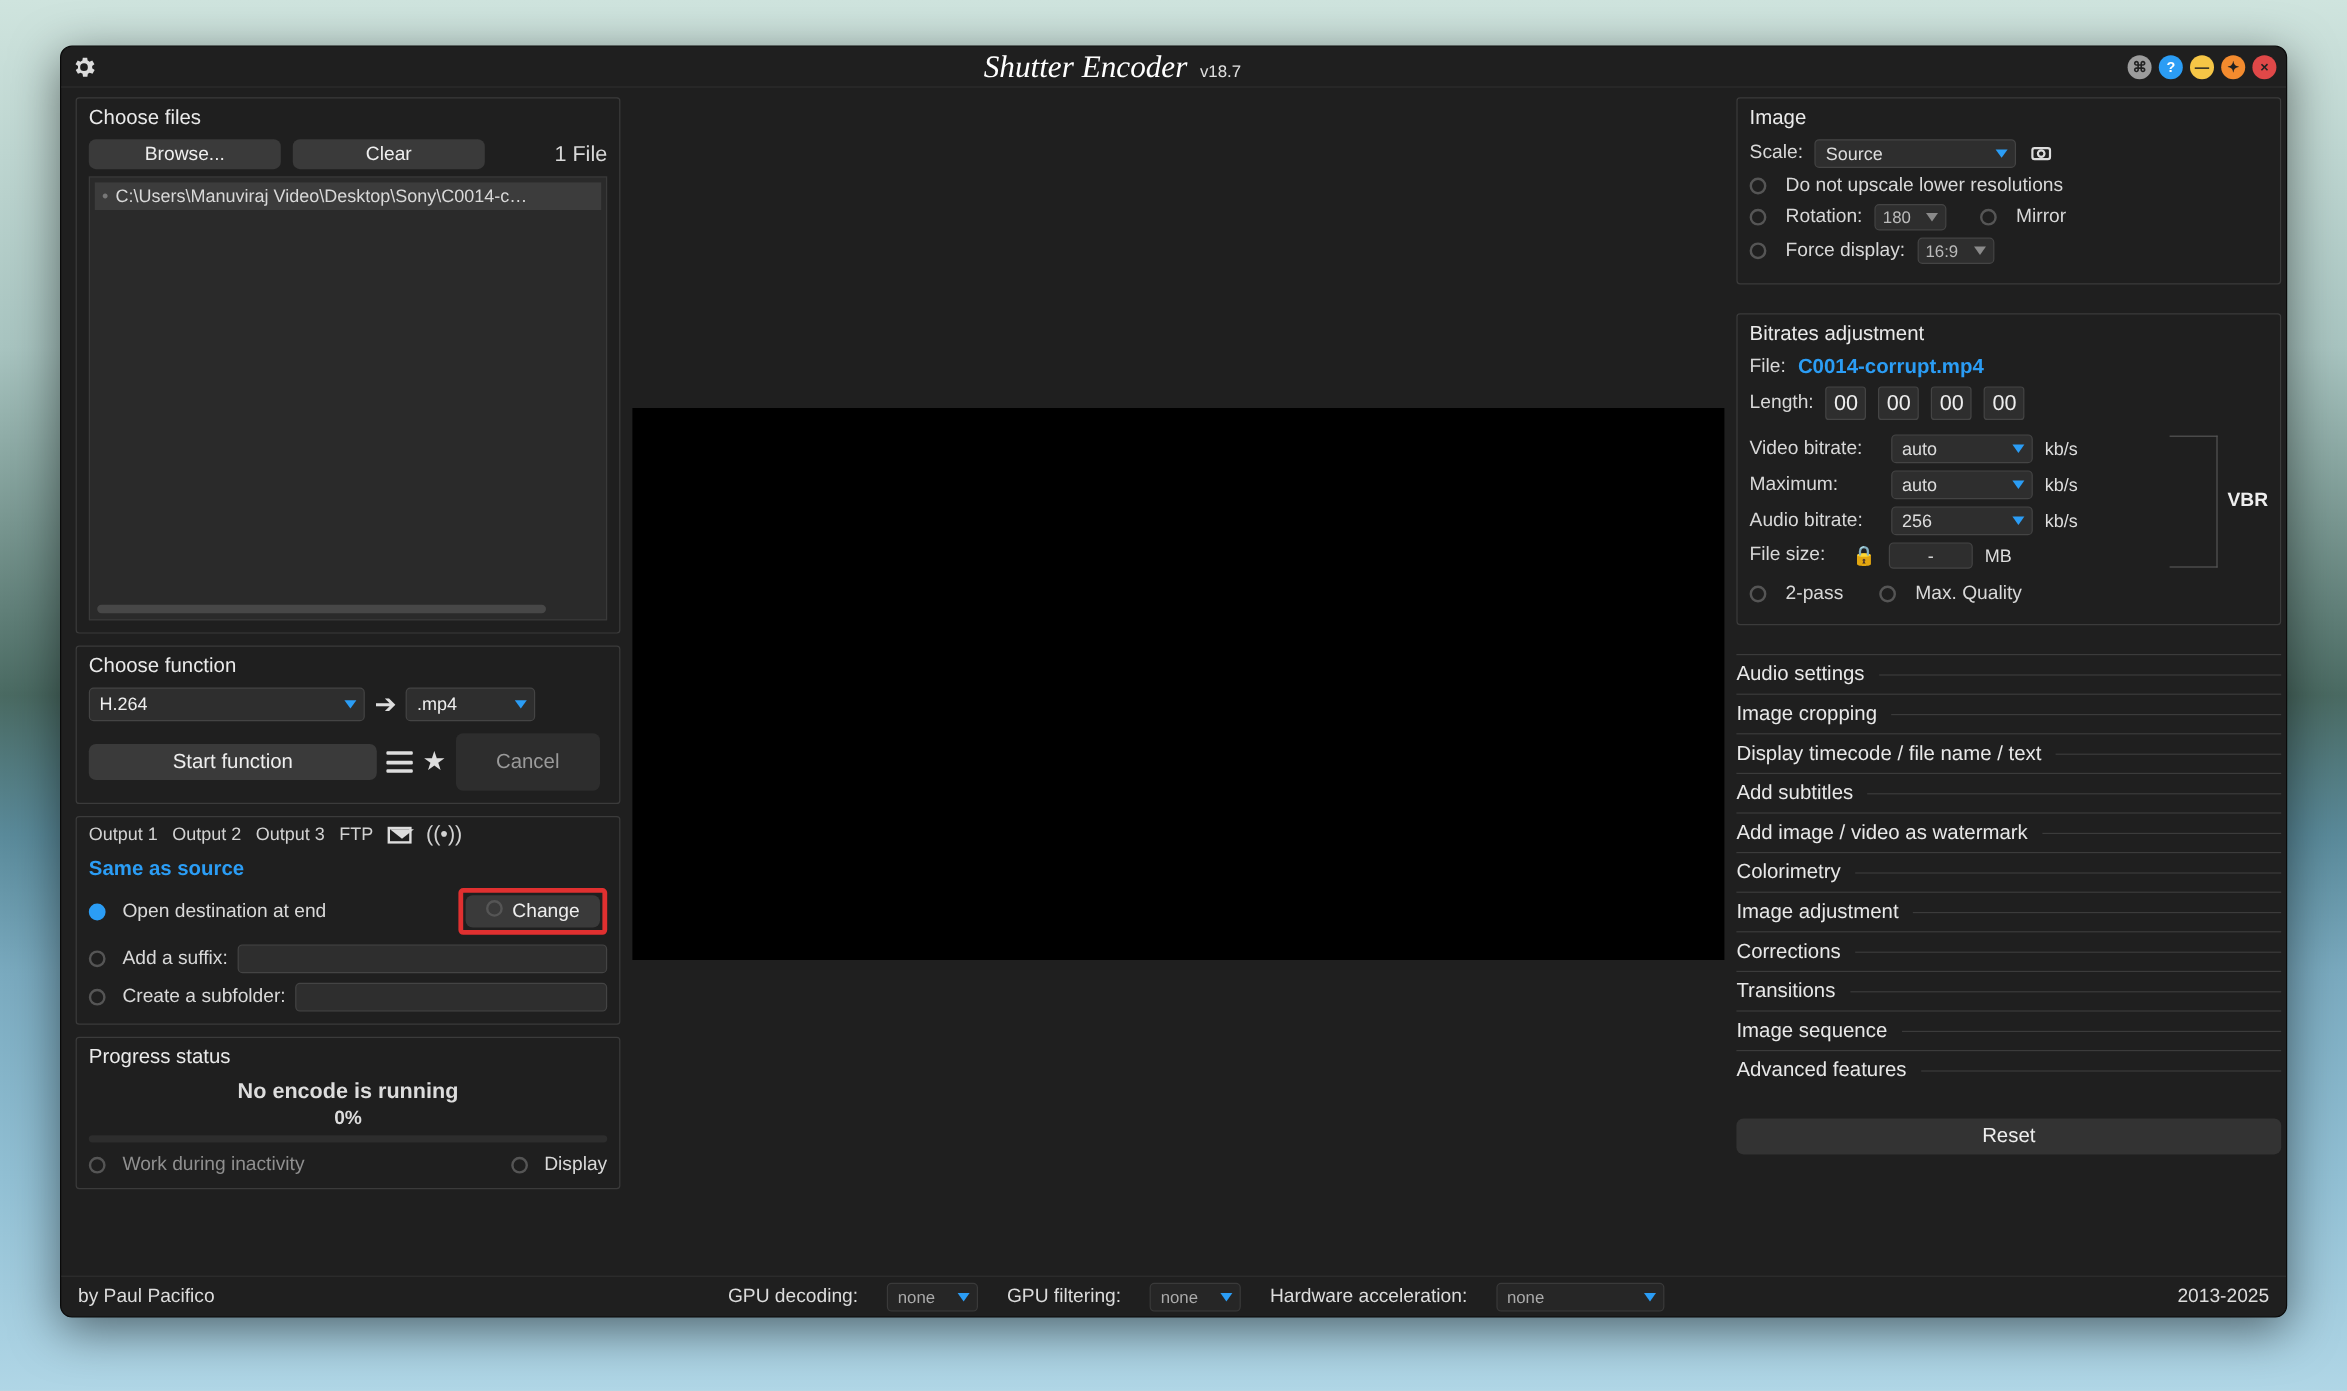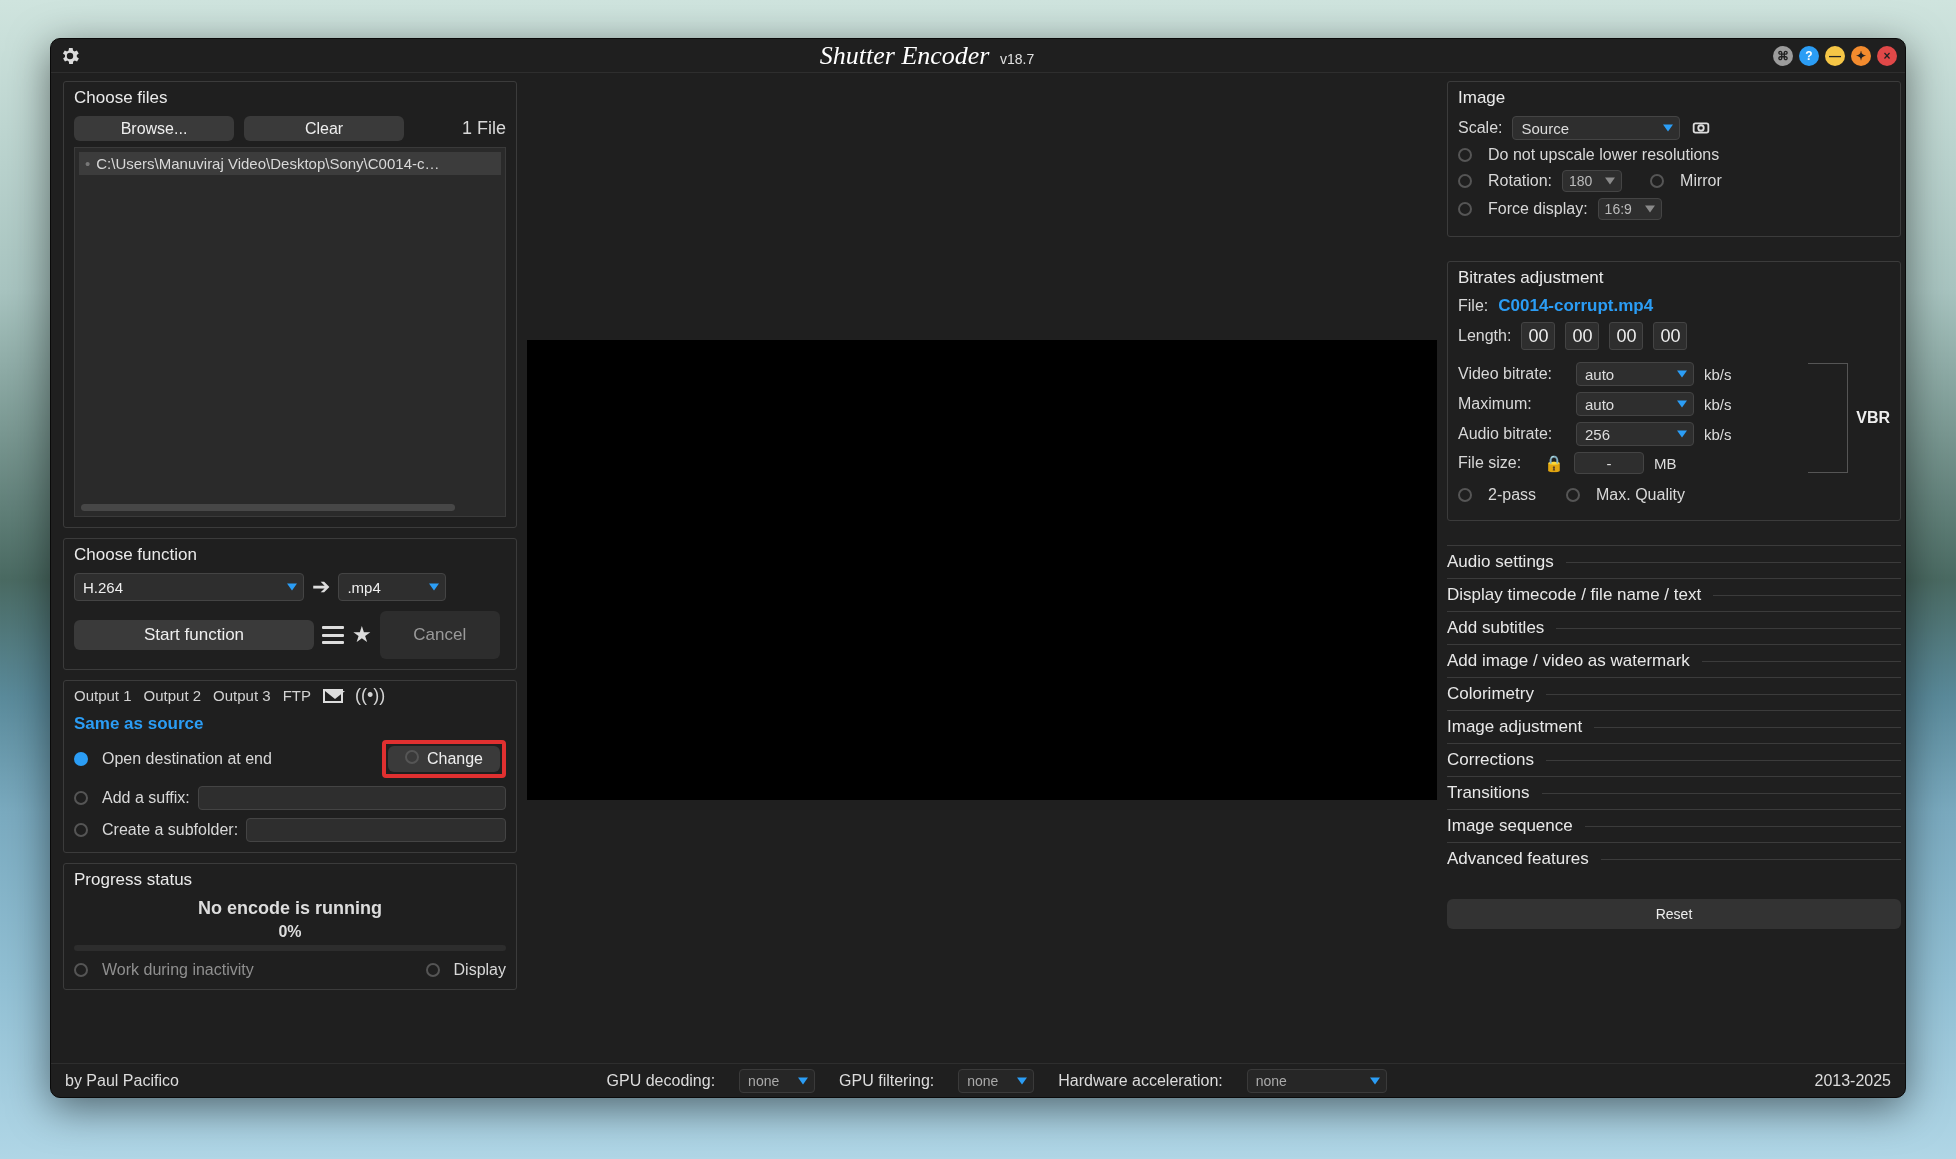--- a/index.html
+++ b/index.html
@@ -174,21 +174,21 @@
   .section-head {
     border-top:1px solid #3b3b3b;
     font-size:17px; color:#e8e8e8;
     padding:6px 0 6px 0;
     display:flex;align-items:center;
   }
   .section-head::after{
     content:""; flex:1; height:1px; background:#3b3b3b; margin-left:12px;
   }
   .reset-btn{ background:#333;border-radius:6px;height:30px;color:#eee;text-align:center;
-    display:flex;align-items:center;justify-content:center;font-size:14px;}
+    display:flex;align-items:center;justify-content:center;font-size:17px;}
 
   
   .statusbar{
     border-top:1px solid #2e2e2e;
     height:34px;
     display:flex;align-items:center;
     padding:0 14px;
     gap:24px;
     font-size:16px;
     color:#dcdcdc;
@@ -408,20 +408,21 @@
         <div class="r-row" style="margin-top:6px;">
           <span class="radio"></span>
             <span>2-pass</span>
           <span class="radio" style="margin-left:20px;"></span>
             <span>Max. Quality</span>
         </div>
       </div>
 
       <div>
         <div class="section-head">Audio settings</div>
+        <div class="section-head">Image cropping</div>
         <div class="section-head">Display timecode / file name / text</div>
         <div class="section-head">Add subtitles</div>
         <div class="section-head">Add image / video as watermark</div>
         <div class="section-head">Colorimetry</div>
         <div class="section-head">Image adjustment</div>
         <div class="section-head">Corrections</div>
         <div class="section-head">Transitions</div>
         <div class="section-head">Image sequence</div>
         <div class="section-head">Advanced features</div>
       </div>

